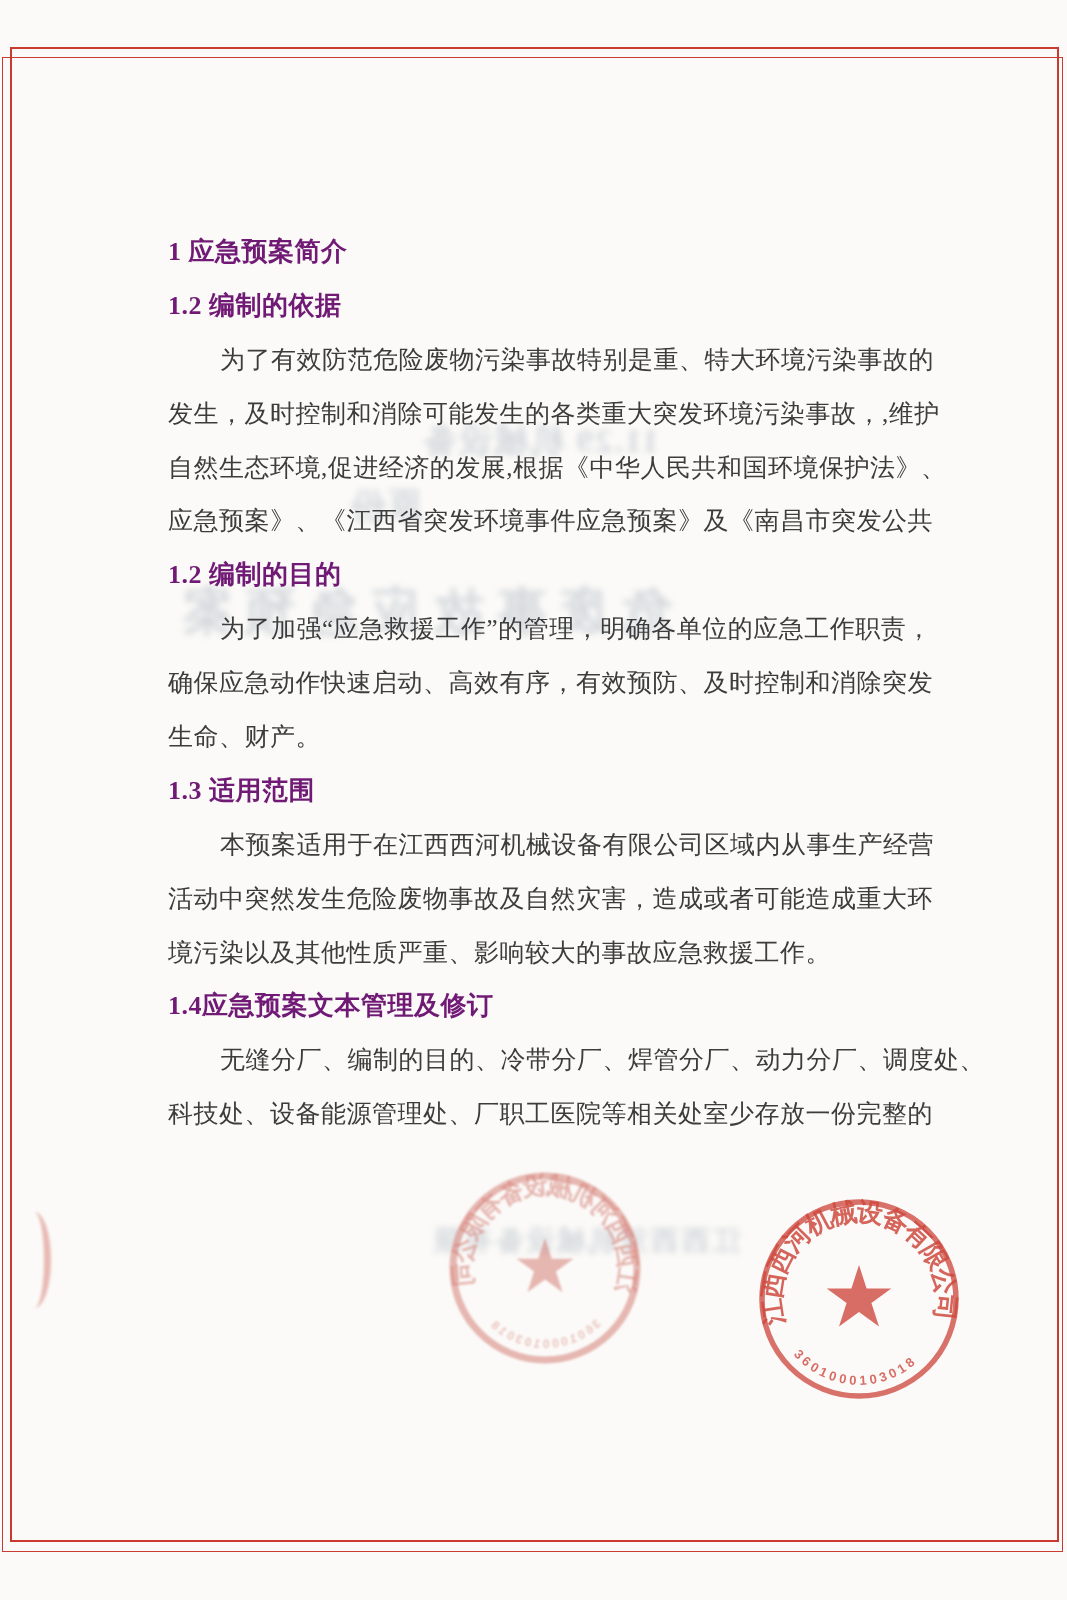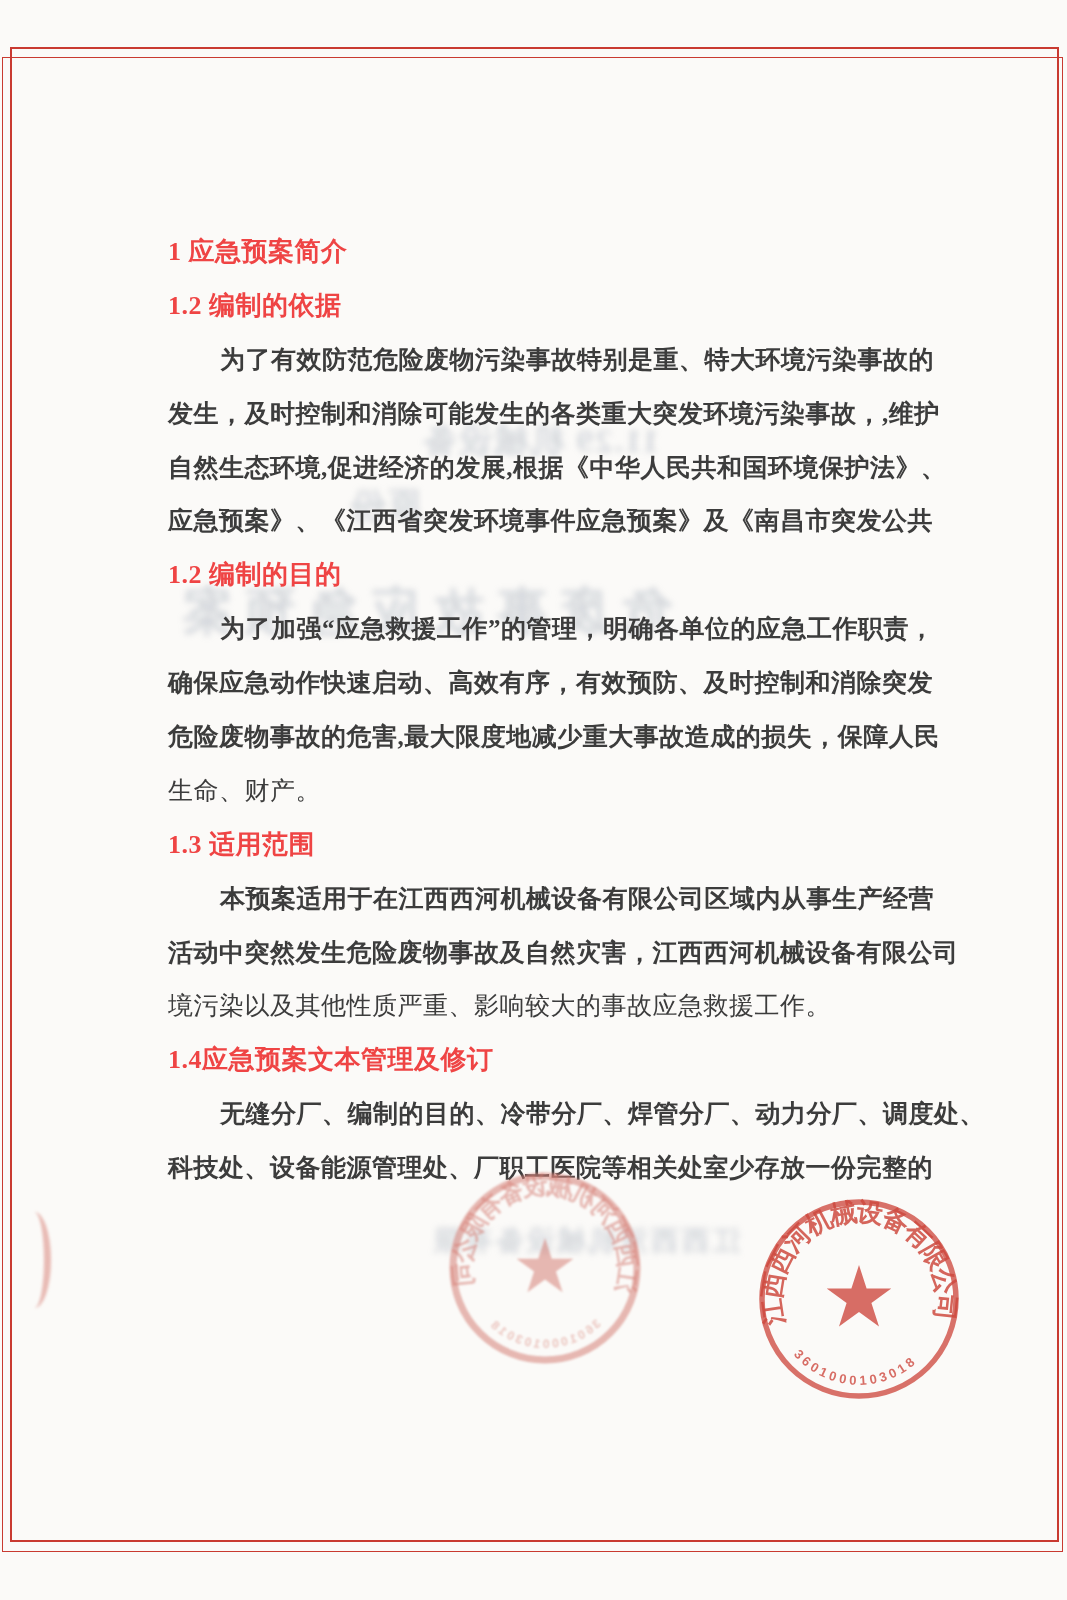--- a/index.html
+++ b/index.html
@@ -10,23 +10,23 @@
   
   .border-inner{position:absolute;left:10px;top:47px;width:1045px;height:1491px;
     border:2px solid #c93a31;}
   .border-outer{position:absolute;left:2px;top:57px;width:1059px;height:1493px;
     border:1.5px solid #c93a31;}
 
   
   .content{position:absolute;left:168px;top:225px;width:741px;color:#3c3c3c;}
   .line{height:53.9px;line-height:53.9px;font-size:25px;white-space:nowrap;
         letter-spacing:0.5px;}
-  .line.heading{font-weight:bold;color:#ef4444;font-size:26px;}
+  .line.heading{font-weight:bold;color:#701a75;font-size:26px;}
   .line.indent{text-indent:52px;}
-  .line.full{text-align:justify;text-align-last:justify;font-weight:bold;}
+  .line.full{text-align:justify;text-align-last:justify;}
 
   
   #ghosts{position:absolute;left:0;top:0;width:1067px;height:1600px;pointer-events:none;}
   .ghost{position:absolute;transform:scaleX(-1);filter:blur(3px);
          color:rgba(125,138,160,0.30);font-weight:bold;white-space:nowrap;}
 
   
   .stamp-right{position:absolute;left:744px;top:1184px;filter:blur(0.4px);}
   .stamp-left{position:absolute;left:435px;top:1158px;transform:scaleX(-1);filter:blur(1.3px);}
   .edge-arc{position:absolute;left:18px;top:1212px;width:26px;height:96px;
@@ -50,25 +50,24 @@
   <div class="content" id="content">
       <div class="line heading">1 应急预案简介</div>
       <div class="line heading">1.2 编制的依据</div>
       <div class="line indent full">为了有效防范危险废物污染事故特别是重、特大环境污染事故的</div>
       <div class="line full">发生，及时控制和消除可能发生的各类重大突发环境污染事故，,维护</div>
       <div class="line full">自然生态环境,促进经济的发展,根据《中华人民共和国环境保护法》、</div>
       <div class="line full">应急预案》、《江西省突发环境事件应急预案》及《南昌市突发公共</div>
       <div class="line heading">1.2 编制的目的</div>
       <div class="line indent full">为了加强“应急救援工作”的管理，明确各单位的应急工作职责，</div>
       <div class="line full">确保应急动作快速启动、高效有序，有效预防、及时控制和消除突发</div>
-      <div class="line full">危险废物事故的危害,最大限度地减少重大事故造成的损失，保障人民</div>
       <div class="line">生命、财产。</div>
       <div class="line heading">1.3 适用范围</div>
       <div class="line indent full">本预案适用于在江西西河机械设备有限公司区域内从事生产经营</div>
-      <div class="line full">活动中突然发生危险废物事故及自然灾害，江西西河机械设备有限公司</div>
+      <div class="line full">活动中突然发生危险废物事故及自然灾害，造成或者可能造成重大环</div>
       <div class="line">境污染以及其他性质严重、影响较大的事故应急救援工作。</div>
       <div class="line heading">1.4应急预案文本管理及修订</div>
       <div class="line indent full">无缝分厂、编制的目的、冷带分厂、焊管分厂、动力分厂、调度处、</div>
       <div class="line full">科技处、设备能源管理处、厂职工医院等相关处室少存放一份完整的</div>
     </div>
 
   <svg class="stamp-left" width="220" height="220" viewBox="0 0 220 220">
     <defs>
       <path id="larc" d="M 39.6 132.9 A 74 74 0 1 1 180.4 132.9" fill="none"></path>
       <path id="lnum" d="M 44.5 155.9 A 80 80 0 0 0 175.5 155.9" fill="none"></path>

